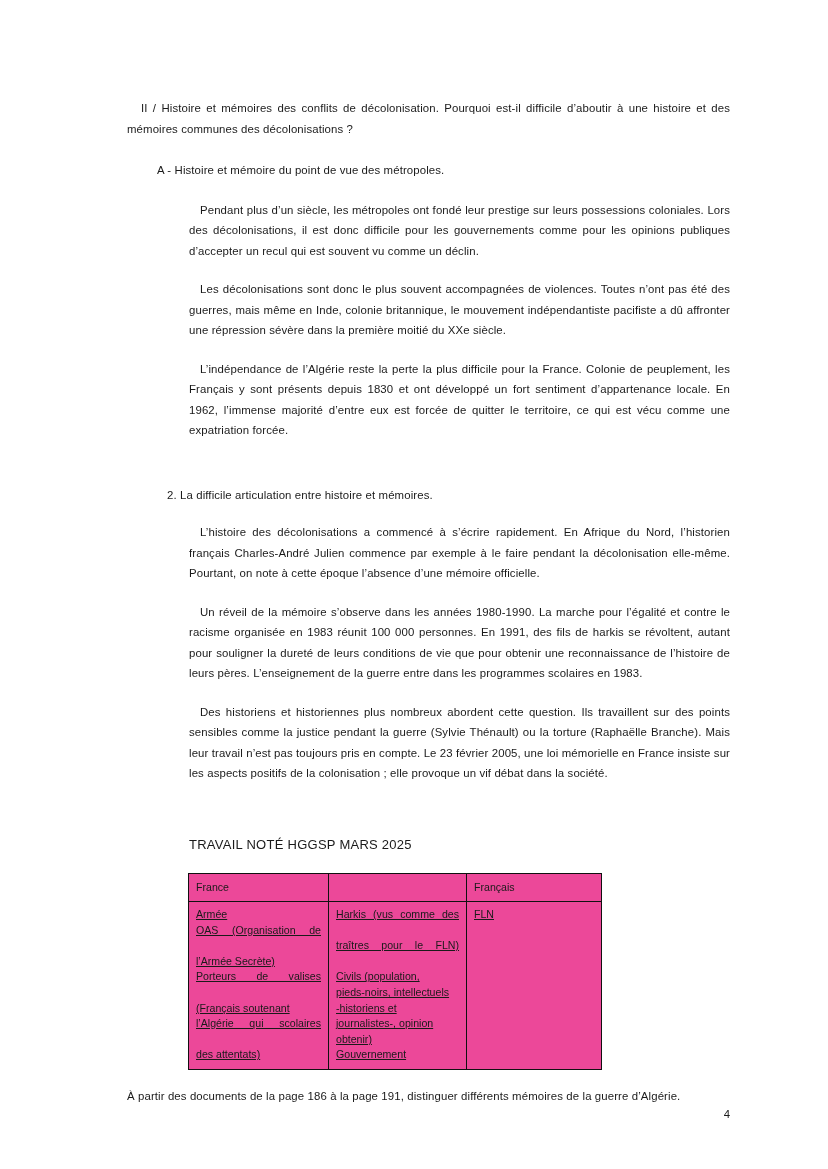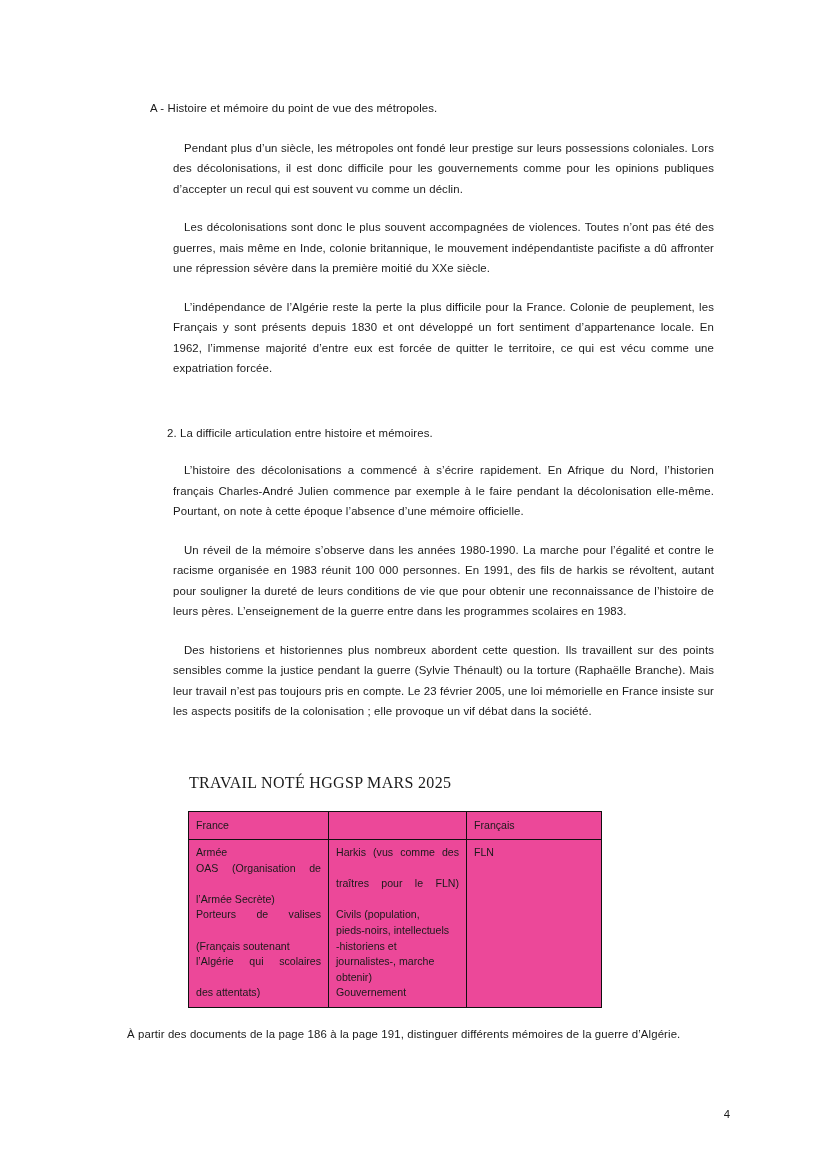--- a/index.html
+++ b/index.html
@@ -32,31 +32,31 @@
     line-height: 20.5px;
     text-align: justify;
     text-justify: inter-word;
     letter-spacing: 0.01em;
   }
   .p-section {
     text-indent: 14px;
     margin-bottom: 21px;
   }
   .p-sub-a {
-    margin-left: 23px;
+    margin-left: 30px;
     margin-bottom: 19px;
     text-align: left;
   }
   .p-sub-num {
     margin-left: 40px;
     margin-bottom: 17px;
     text-align: left;
   }
   .p-body {
-    margin-left: 46px;
+    margin-left: 62px;
     width: 541px;
     text-indent: 11px;
     margin-bottom: 18px;
     box-sizing: border-box;
   }
   .gap-lg { margin-bottom: 44px; }
   .gap-xl { margin-bottom: 52px; }
 
   .p-plain-left {
     margin-left: 62px;
@@ -66,24 +66,23 @@
   .p-flush {
     margin-left: 0;
     width: 603px;
     text-indent: 0;
     text-align: justify;
   }
 
   
   .work-title {
     margin: 0 0 20px 62px;
-    font-size: 16px;
+    font-size: 13px;
     line-height: 17px;
     letter-spacing: 0.02em;
-    font-family: Liberation Serif, serif;
   }
 
   
   .actors-table {
     margin-left: 61px;
     border-collapse: collapse;
     width: 413px;
     table-layout: fixed;
     background: #ec4899;
   }
@@ -96,21 +95,21 @@
     text-align: justify;
     text-justify: inter-word;
     box-sizing: border-box;
   }
   .col-a { width: 140px; }
   .col-b { width: 138px; }
   .col-c { width: 135px; }
   .head-row td { height: 26px; padding-top: 6px; }
   .body-row td { height: 112px; }
   .cell-lines { margin: 0; }
-  .cell-lines div { text-align: justify; text-justify: inter-word; }
+  .cell-lines div { text-align: justify; text-justify: inter-word; text-decoration: underline; }
   .cell-lines div:after {
     content: "";
     display: inline-block;
     width: 100%;
   }
   .cell-lines div.noj:after { display: none; }
 
   
   .page-number {
     position: absolute;
@@ -120,20 +119,21 @@
     line-height: 14px;
   }
 </style>
 </head>
 <body>
 
 <div class="page">
 
   <div class="content">
 
+    <p class="p p-section">II / Histoire et mémoires des conflits de décolonisation. Pourquoi est-il difficile d’aboutir à une histoire et des mémoires communes des décolonisations ?</p>
 
     <p class="p p-sub-a">A - Histoire et mémoire du point de vue des métropoles.</p>
 
 
     <p class="p p-body">Pendant plus d’un siècle, les métropoles ont fondé leur prestige sur leurs possessions coloniales. Lors des décolonisations, il est donc difficile pour les gouvernements comme pour les opinions publiques d’accepter un recul qui est souvent vu comme un déclin.</p>
 
     <p class="p p-body">Les décolonisations sont donc le plus souvent accompagnées de violences. Toutes n’ont pas été des guerres, mais même en Inde, colonie britannique, le mouvement indépendantiste pacifiste a dû affronter une répression sévère dans la première moitié du XXe siècle.</p>
 
     <p class="p p-body gap-lg">L’indépendance de l’Algérie reste la perte la plus difficile pour la France. Colonie de peuplement, les Français y sont présents depuis 1830 et ont développé un fort sentiment d’appartenance locale. En 1962, l’immense majorité d’entre eux est forcée de quitter le territoire, ce qui est vécu comme une expatriation forcée.</p>
 
@@ -166,21 +166,21 @@
                 <div class="noj">des attentats)</div>
               </div>
           </td>
           <td class="col-b">
             <div class="cell-lines">
                 <div>Harkis (vus comme des</div>
                 <div>traîtres pour le FLN)</div>
                 <div class="noj">Civils (population,</div>
                 <div class="noj">pieds-noirs, intellectuels</div>
                 <div class="noj">-historiens et</div>
-                <div class="noj">journalistes-, marche</div>
+                <div class="noj">journalistes-, opinion</div>
                 <div class="noj">obtenir)</div>
                 <div class="noj">Gouvernement</div>
               </div>
           </td>
           <td class="col-c">
             <div class="cell-lines">
                 <div class="noj">FLN</div>
               </div>
           </td>
         </tr>

